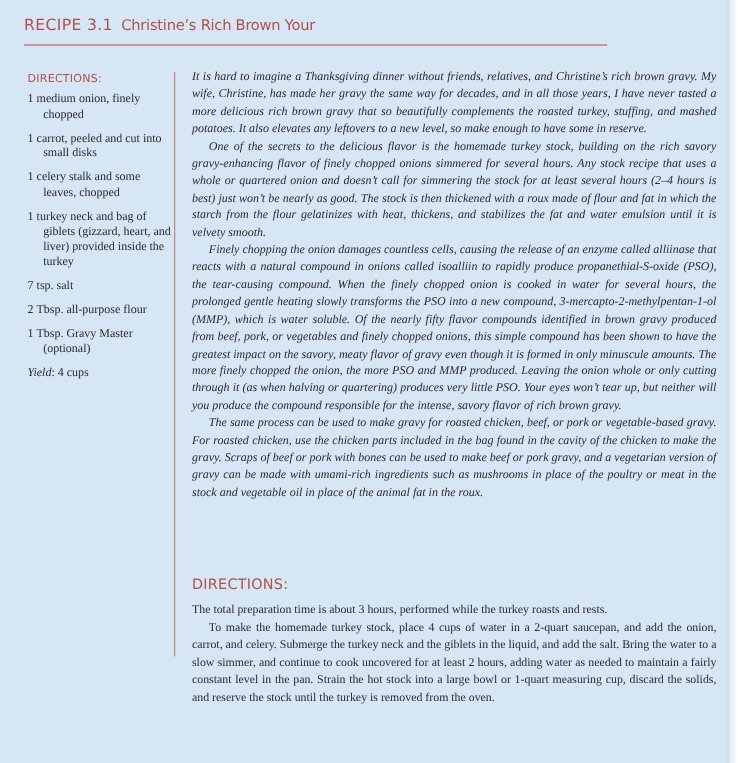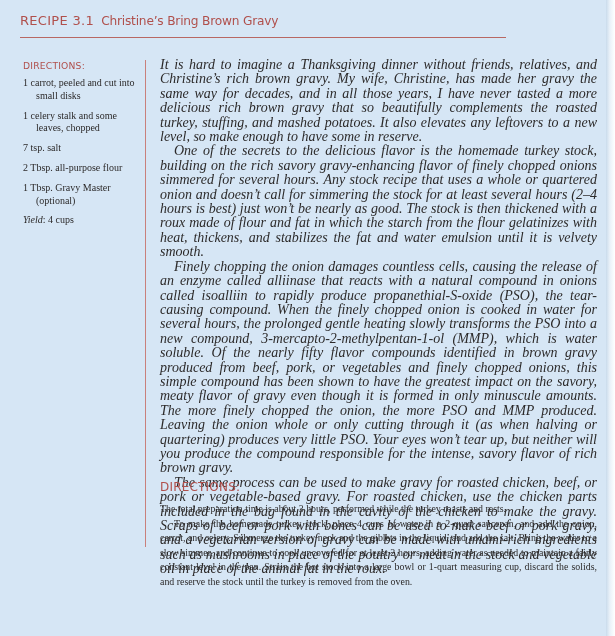--- a/index.html
+++ b/index.html
@@ -43,21 +43,21 @@
       font-family: "Liberation Serif", serif;
       font-size: 10px; line-height: 12.8px;
       padding-left: 13px; text-indent: -13px; margin-bottom: 7px;
       color: #2c2a2a;
     }
     .yield { font-family: "Liberation Serif", serif; font-size: 10px; line-height: 12.8px; }
     .yield em { font-style: italic; }
     .intro {
       position: absolute; left: 160px; top: 58px; width: 437px;
       font-family: "Liberation Serif", serif; font-style: italic;
-      font-size: 14px; line-height: 14.4px; text-align: justify; color: #2c2a2a;
+      font-size: 10px; line-height: 14.4px; text-align: justify; color: #2c2a2a;
     }
     .intro p { margin: 0; text-indent: 14px; }
     .intro p.first { text-indent: 0; }
     .dir-heading {
       position: absolute; left: 160px; top: 480px;
       font-family: "DejaVu Sans", "Liberation Sans", sans-serif;
       font-size: 12px; color: #b0504c; letter-spacing: 0.2px;
     }
     .directions {
       position: absolute; left: 160px; top: 502px; width: 437px;
@@ -67,29 +67,31 @@
     .directions p { margin: 0; text-indent: 14px; }
     .directions p.first { text-indent: 0; }
   </style>
 </head>
 <body>
 
 <div class="edge"></div>
 
 <div class="header">
   <span class="recipe-num">RECIPE 3.1</span>
-  <span class="recipe-title">Christine’s Bring Brown Gravy</span>
+  <span class="recipe-title">Christine’s Rich Brown Your</span>
 </div>
 <div class="rule"></div>
 <div class="vrule"></div>
 
 <div class="left-col">
   <div class="ing-heading">DIRECTIONS:</div>
+  <div class="ing-item">1 medium onion, finely chopped</div>
   <div class="ing-item">1 carrot, peeled and cut into small disks</div>
   <div class="ing-item">1 celery stalk and some leaves, chopped</div>
+  <div class="ing-item">1 turkey neck and bag of giblets (gizzard, heart, and liver) provided inside the turkey</div>
   <div class="ing-item">7 tsp. salt</div>
   <div class="ing-item">2 Tbsp. all-purpose flour</div>
   <div class="ing-item">1 Tbsp. Gravy Master (optional)</div>
   <div class="yield"><em>Yield</em><span>: 4 cups</span></div>
 </div>
 
 <div class="intro">
   <p class="first">It is hard to imagine a Thanksgiving dinner without friends, relatives, and Christine’s rich brown gravy. My wife, Christine, has made her gravy the same way for decades, and in all those years, I have never tasted a more delicious rich brown gravy that so beautifully complements the roasted turkey, stuffing, and mashed potatoes. It also elevates any leftovers to a new level, so make enough to have some in reserve.</p>
   <p>One of the secrets to the delicious flavor is the homemade turkey stock, building on the rich savory gravy-enhancing flavor of finely chopped onions simmered for several hours. Any stock recipe that uses a whole or quartered onion and doesn’t call for simmering the stock for at least several hours (2–4 hours is best) just won’t be nearly as good. The stock is then thickened with a roux made of flour and fat in which the starch from the flour gelatinizes with heat, thickens, and stabilizes the fat and water emulsion until it is velvety smooth.</p>
   <p>Finely chopping the onion damages countless cells, causing the release of an enzyme called alliinase that reacts with a natural compound in onions called isoalliin to rapidly produce propanethial-S-oxide (PSO), the tear-causing compound. When the finely chopped onion is cooked in water for several hours, the prolonged gentle heating slowly transforms the PSO into a new compound, 3-mercapto-2-methylpentan-1-ol (MMP), which is water soluble. Of the nearly fifty flavor compounds identified in brown gravy produced from beef, pork, or vegetables and finely chopped onions, this simple compound has been shown to have the greatest impact on the savory, meaty flavor of gravy even though it is formed in only minuscule amounts. The more finely chopped the onion, the more PSO and MMP produced. Leaving the onion whole or only cutting through it (as when halving or quartering) produces very little PSO. Your eyes won’t tear up, but neither will you produce the compound responsible for the intense, savory flavor of rich brown gravy.</p>

